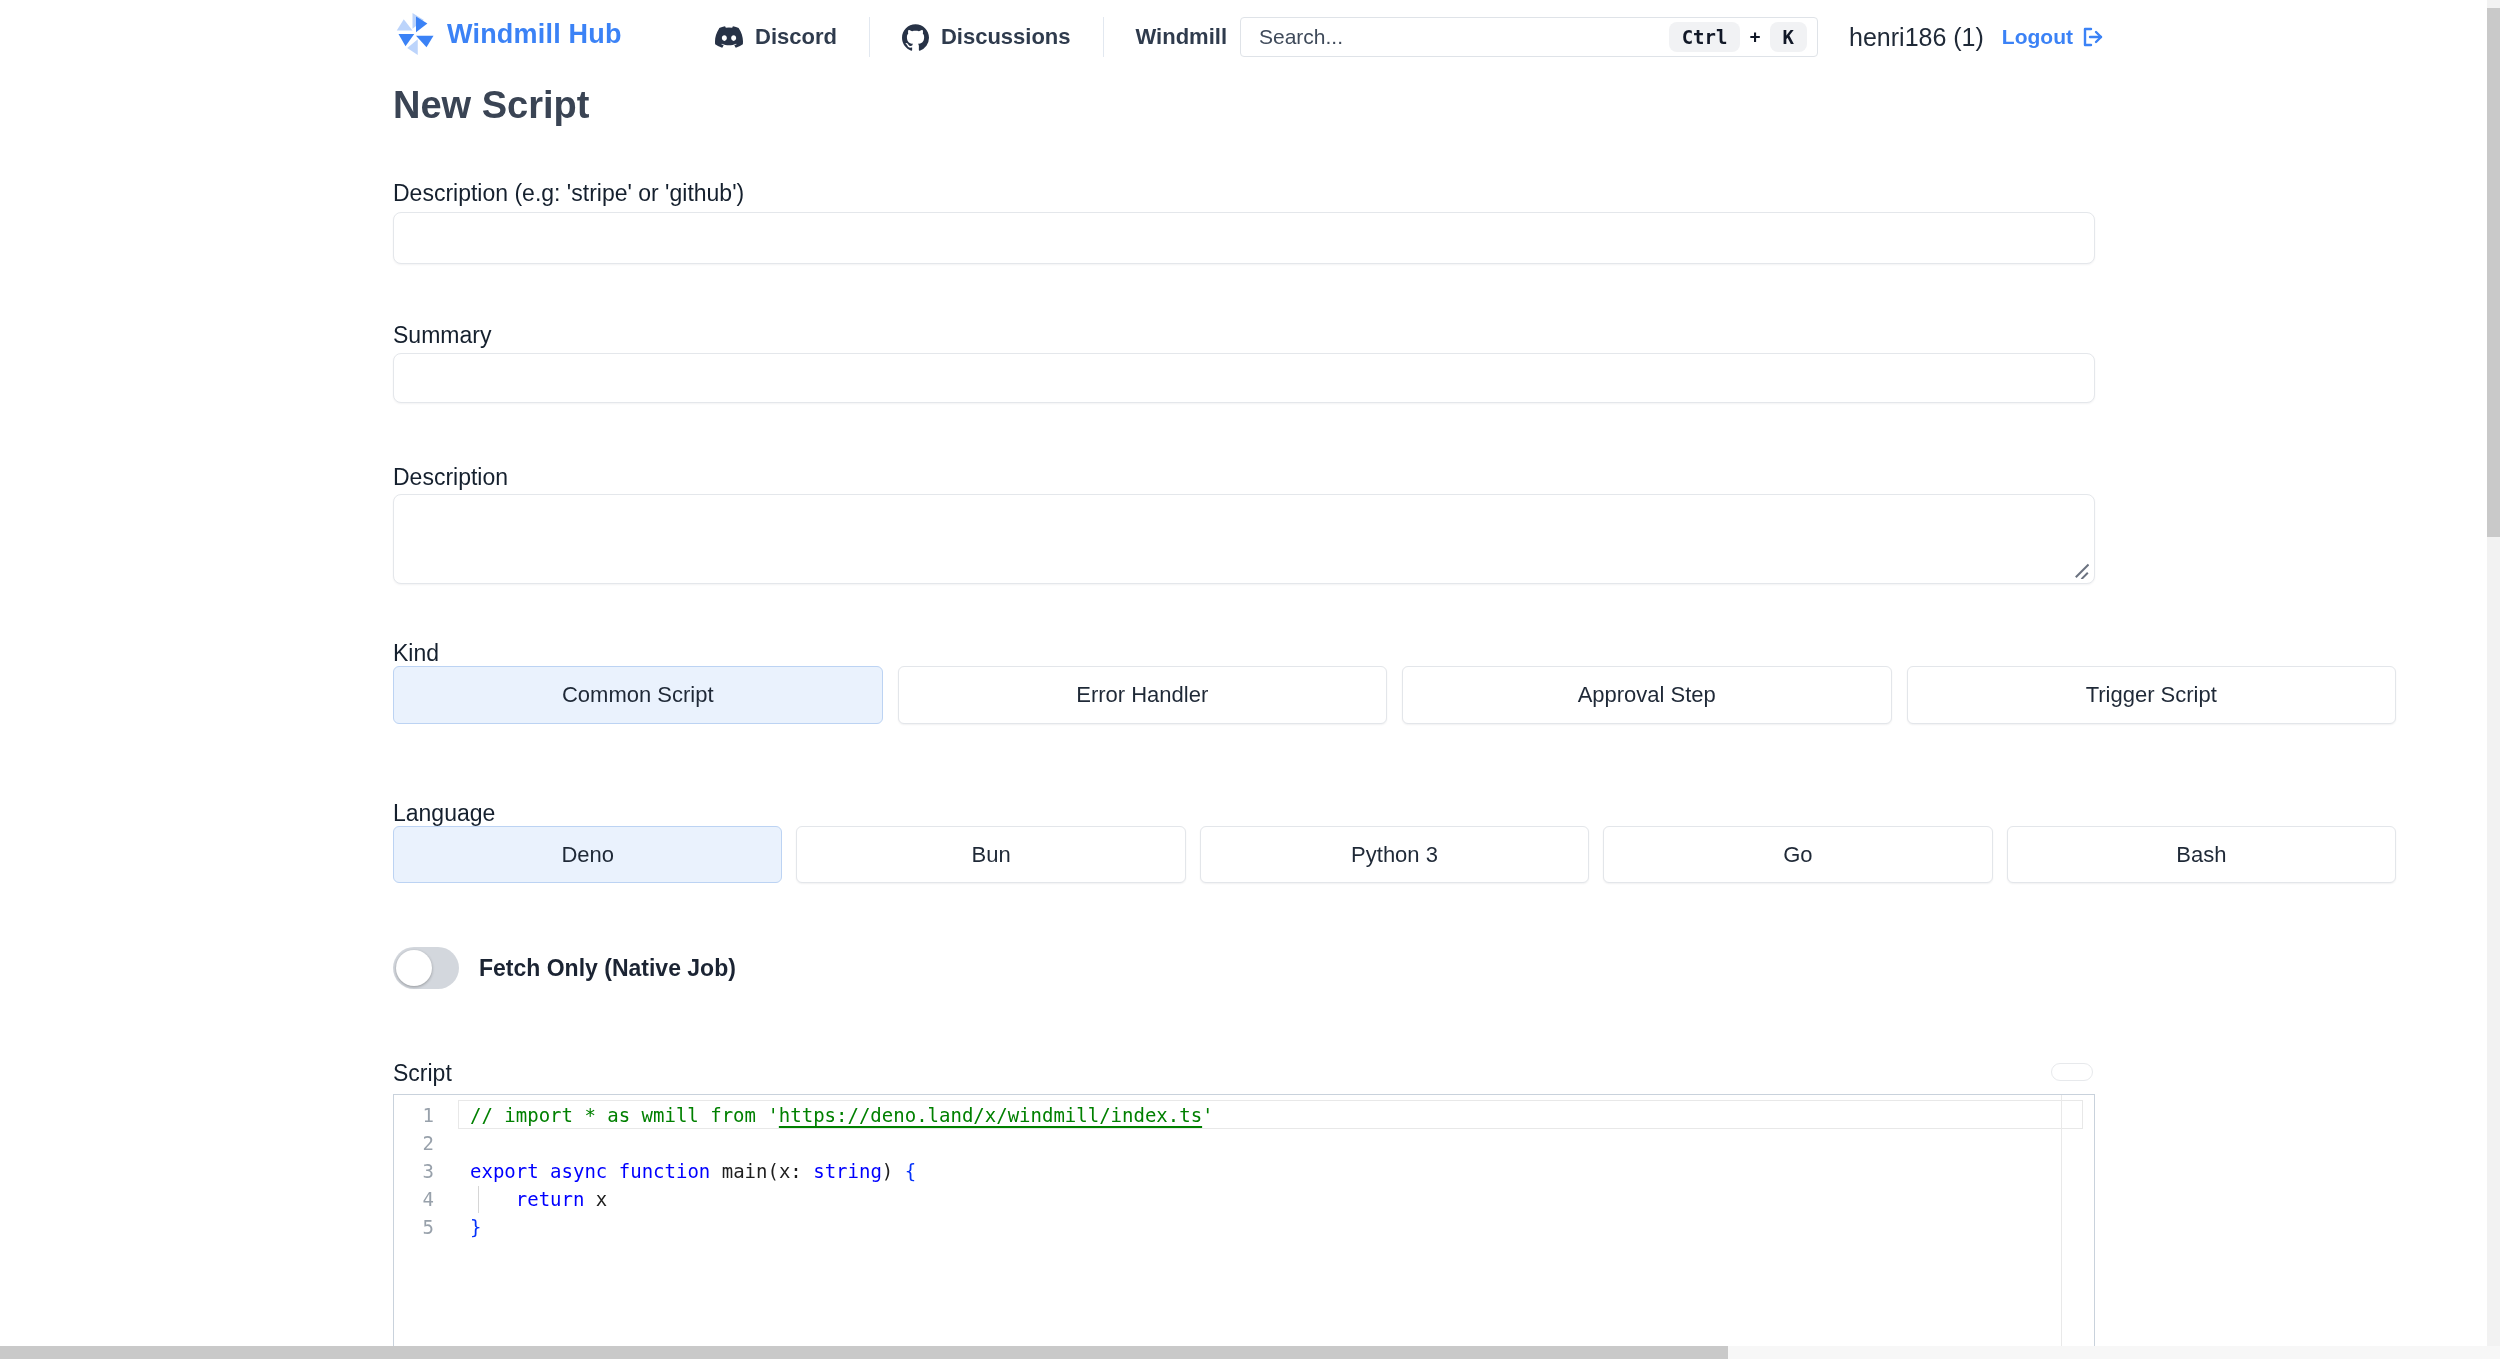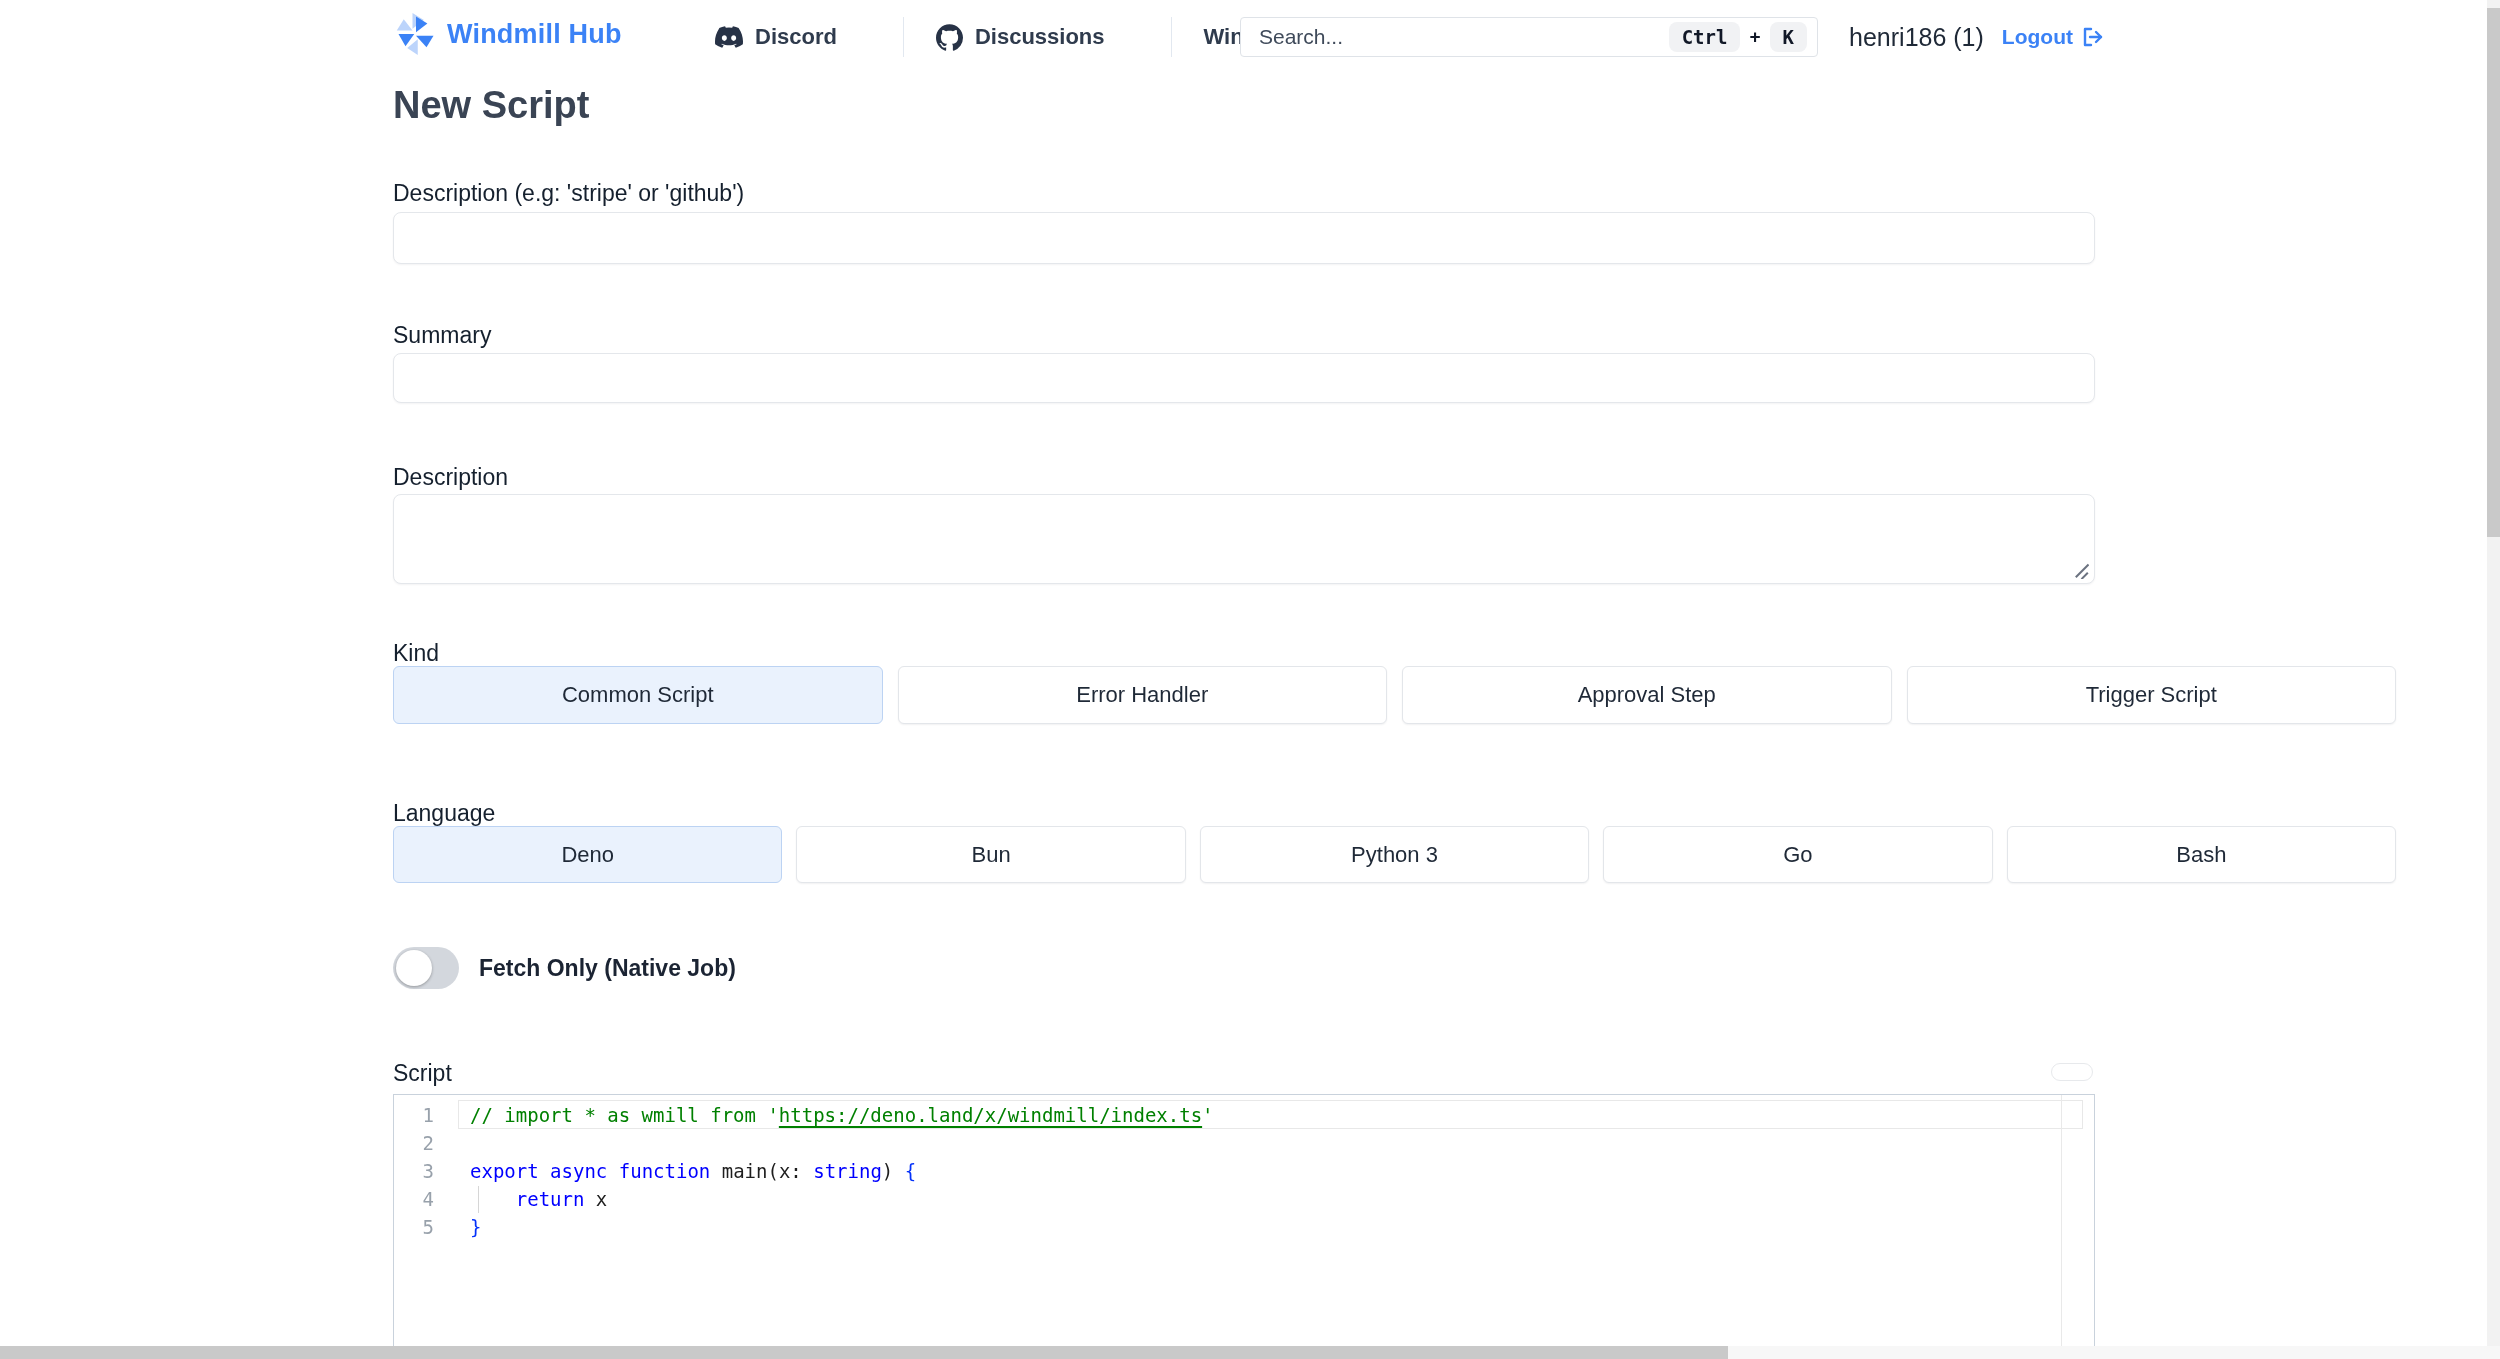--- a/index.html
+++ b/index.html
@@ -4,21 +4,21 @@
 <style>
   * { margin:0; padding:0; box-sizing:border-box; }
   html,body { width:2500px; height:1359px; overflow:hidden; background:#ffffff;
               font-family:"Liberation Sans", sans-serif; }
   .content { position:absolute; left:393px; top:0; width:1702px; }
 
   
   .header { position:relative; height:74px; }
   .brand { position:absolute; left:0; top:13px; display:flex; align-items:center; gap:8px; }
   .brand-text { font-size:27px; font-weight:700; color:#3b82f6; letter-spacing:.2px; }
-  .nav { position:absolute; left:290px; top:17px; display:flex; align-items:center;gap:34px; }
+  .nav { position:absolute; left:290px; top:17px; display:flex; align-items:center; }
   .nav-item { display:flex; align-items:center; gap:12px; padding:0 32px; height:40px;
               font-size:22px; font-weight:600; color:#2f3b4d; cursor:pointer; }
   .nav-item + .nav-item { border-left:1px solid #e2e8f0; }
   .nav-item svg { display:block; }
 
   .search { position:absolute; left:847px; top:17px; width:578px; height:40px;
             border:1px solid #dfe3e8; border-radius:4px; background:#fff;
             display:flex; align-items:center; padding:0 10px 0 18px; }
   .search input { border:none; outline:none; flex:1; font-size:21px; color:#1e293b;
                   font-family:"Liberation Sans",sans-serif; background:transparent; }

